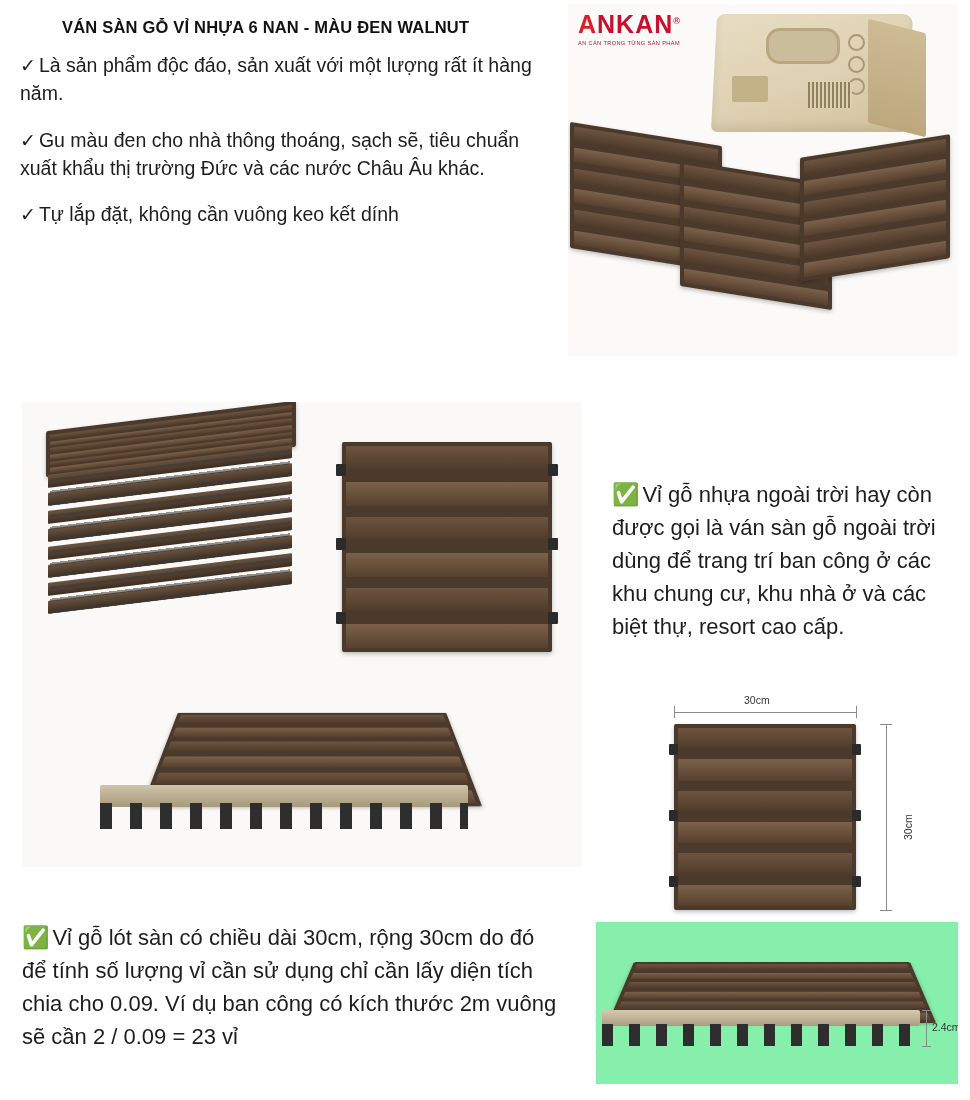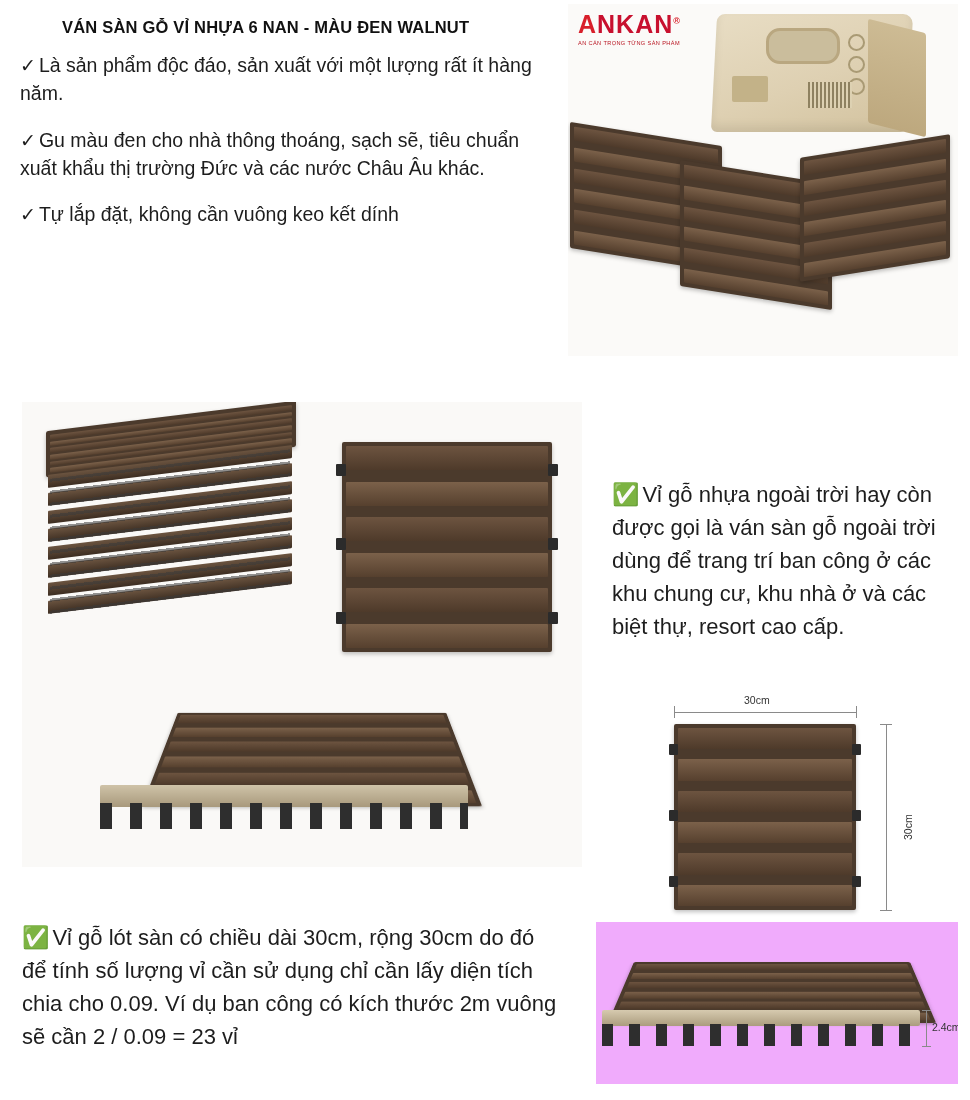--- a/index.html
+++ b/index.html
@@ -73,21 +73,21 @@
   
   .imgbox {
     position: absolute;
     overflow: hidden;
     background: #f3f2ef;
   }
   #img-package { left: 568px; top: 4px;  width: 390px; height: 352px; background:#fbfaf8; }
   #img-stack   { left: 22px;  top: 402px; width: 560px; height: 265px; background:#faf9f7; }
   #img-flat    { left: 22px;  top: 667px; width: 560px; height: 200px; background:#faf9f7; }
   #img-dims    { left: 596px; top: 690px; width: 362px; height: 232px; background:#ffffff; }
-  #img-thick   { left: 596px; top: 922px; width: 362px; height: 162px; background:#f0abfc; }
+  #img-thick   { left: 596px; top: 922px; width: 362px; height: 162px; background:#86efac; }
 
   
   .logo {
     position: absolute;
     left: 10px;
     top: 8px;
     width: 150px;
   }
   .logo-main {
     font-size: 25px;

